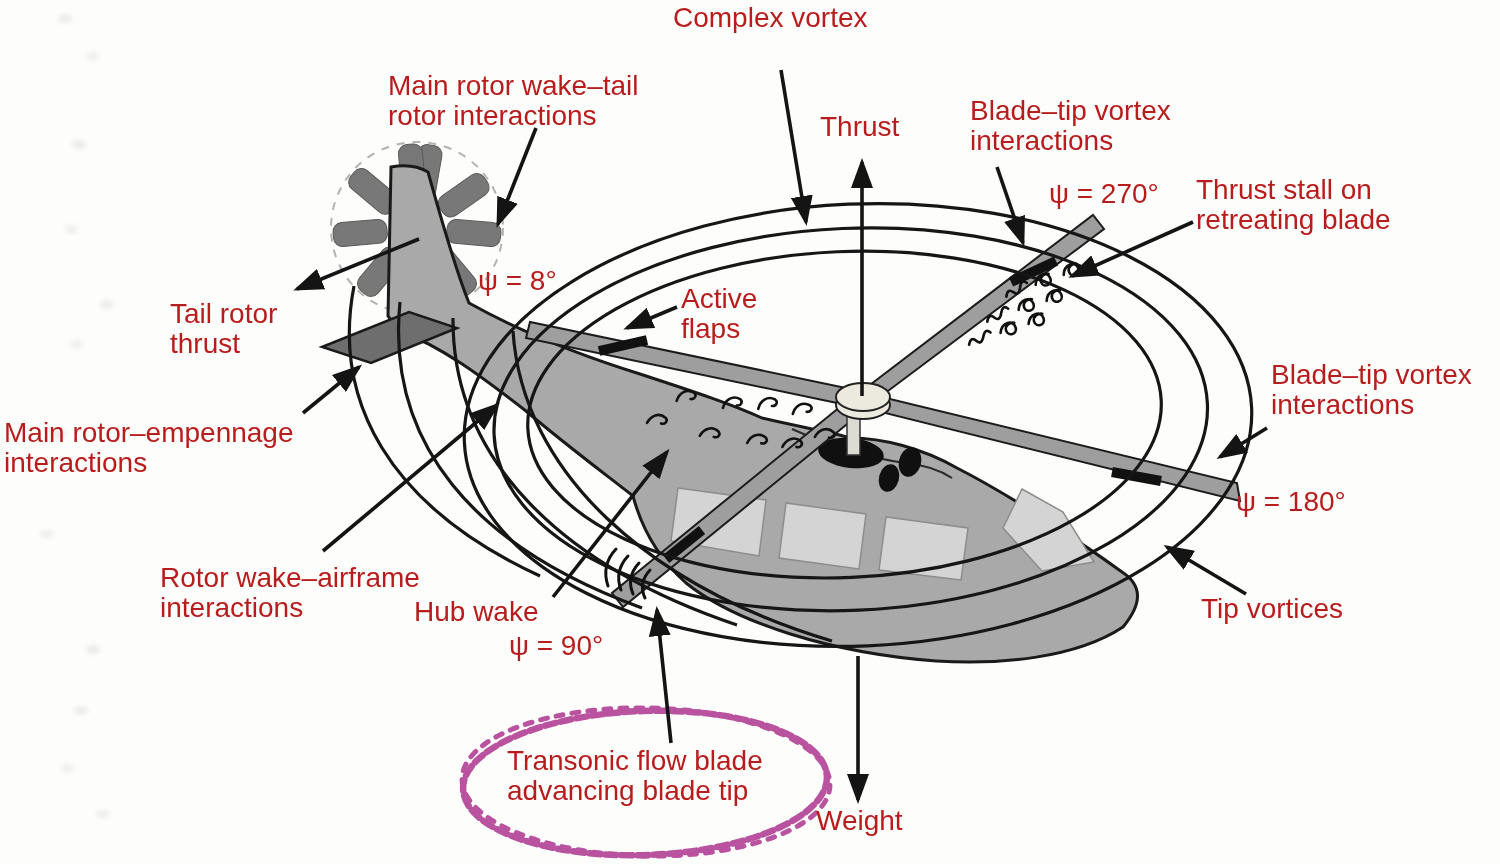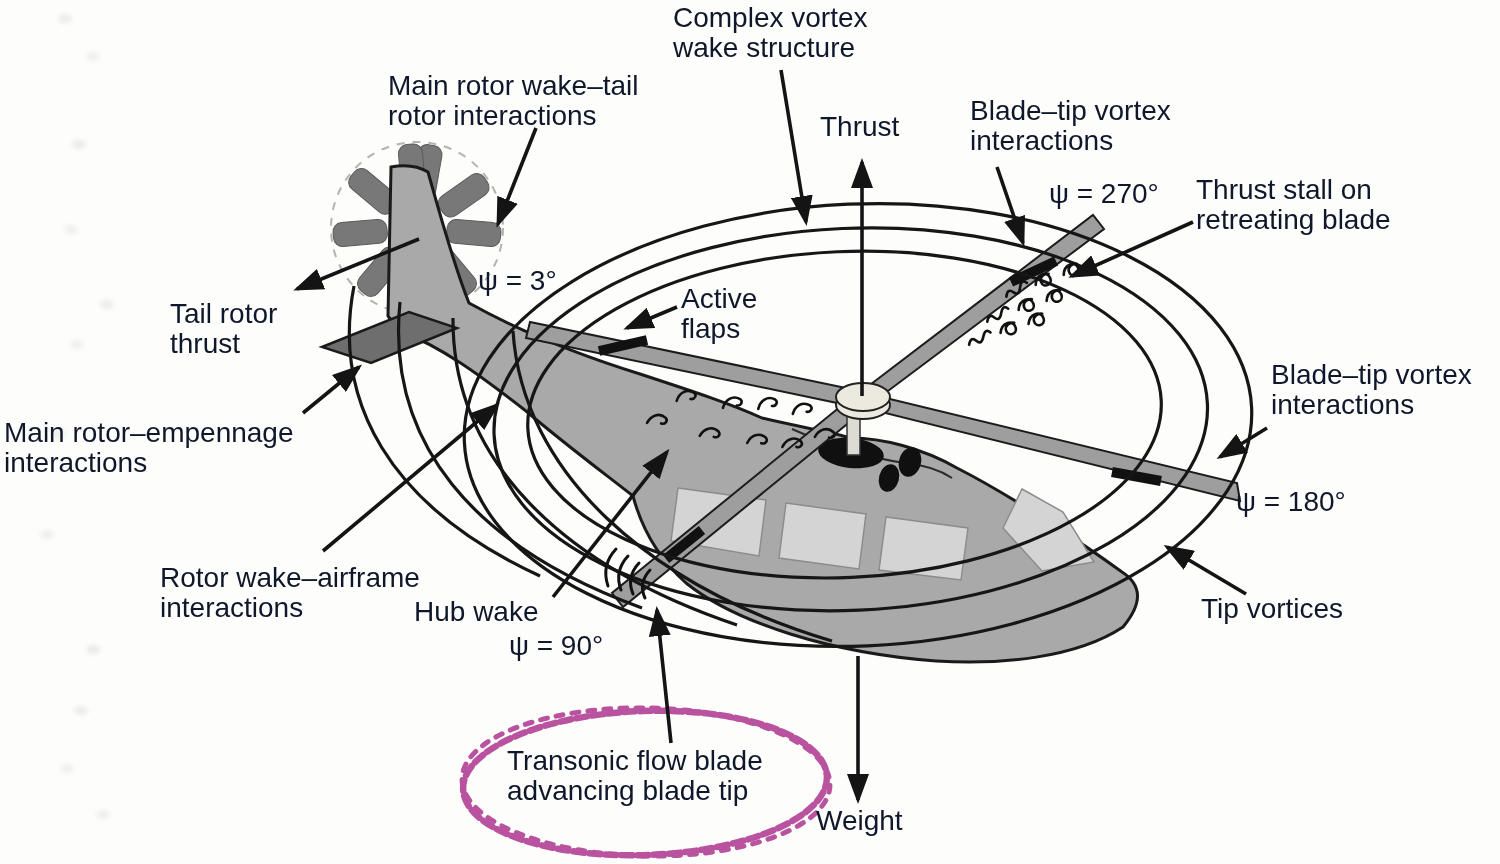--- a/index.html
+++ b/index.html
@@ -4,21 +4,21 @@
 <style>
   html,body{margin:0;padding:0;background:#ffffff;}
   .stage{
     position:relative;width:1500px;height:864px;overflow:hidden;
     background:#fdfdfc;
     font-family:"Liberation Sans","DejaVu Sans",sans-serif;
   }
   .stage svg{position:absolute;left:0;top:0;}
   .lbl{
     position:absolute;
-    font-size:28px;line-height:30px;color:#0f172a;
+    font-size:28px;line-height:30px;color:#b91c1c;
     white-space:nowrap;letter-spacing:0px;
   }
   .artifacts{
     position:absolute;left:0;top:0;width:14px;height:9px;border-radius:50%;
     box-shadow:
       58px 14px 5px rgba(0,0,0,0.07),
       86px 52px 5px rgba(0,0,0,0.06),
       72px 140px 5px rgba(0,0,0,0.08),
       64px 225px 5px rgba(0,0,0,0.06),
       100px 300px 5px rgba(0,0,0,0.07),
@@ -169,27 +169,27 @@
       <line x1="553" y1="597" x2="667" y2="452" marker-end="url(#ah)"></line>
       <line x1="677" y1="307" x2="627" y2="328" marker-end="url(#ah)"></line>
       <line x1="997" y1="167" x2="1023" y2="243" marker-end="url(#ah)"></line>
       <line x1="1193" y1="222" x2="1072" y2="276" marker-end="url(#ah)"></line>
       <line x1="1267" y1="428" x2="1220" y2="457" marker-end="url(#ah)"></line>
       <line x1="1246" y1="594" x2="1167" y2="547" marker-end="url(#ah)"></line>
       <line x1="671" y1="743" x2="657" y2="610" marker-end="url(#ah)"></line>
     </g>
   </svg>
 
-  <div class="lbl" style="left:673px;top:3px"><span>Complex vortex</span><br><span>wake structure</span></div>
+  <div class="lbl" style="left:673px;top:3px"><span>Complex vortex</span><br></div>
   <div class="lbl" style="left:388px;top:71px"><span>Main rotor wake–tail</span><br><span>rotor interactions</span></div>
   <div class="lbl" style="left:820px;top:112px"><span>Thrust</span></div>
   <div class="lbl" style="left:970px;top:96px"><span>Blade–tip vortex</span><br><span>interactions</span></div>
   <div class="lbl" style="left:1049px;top:179px"><span>ψ = 270°</span></div>
   <div class="lbl" style="left:1196px;top:175px"><span>Thrust stall on</span><br><span>retreating blade</span></div>
-  <div class="lbl" style="left:478px;top:266px"><span>ψ = 3°</span></div>
+  <div class="lbl" style="left:478px;top:266px"><span>ψ = 8°</span></div>
   <div class="lbl" style="left:681px;top:284px"><span>Active</span><br><span>flaps</span></div>
   <div class="lbl" style="left:170px;top:299px"><span>Tail rotor</span><br><span>thrust</span></div>
   <div class="lbl" style="left:4px;top:418px"><span>Main rotor–empennage</span><br><span>interactions</span></div>
   <div class="lbl" style="left:1271px;top:360px"><span>Blade–tip vortex</span><br><span>interactions</span></div>
   <div class="lbl" style="left:1236px;top:487px"><span>ψ = 180°</span></div>
   <div class="lbl" style="left:160px;top:563px"><span>Rotor wake–airframe</span><br><span>interactions</span></div>
   <div class="lbl" style="left:414px;top:597px"><span>Hub wake</span></div>
   <div class="lbl" style="left:509px;top:631px"><span>ψ = 90°</span></div>
   <div class="lbl" style="left:1201px;top:594px"><span>Tip vortices</span></div>
   <div class="lbl" style="left:507px;top:746px"><span>Transonic flow blade</span><br><span>advancing blade tip</span></div>

